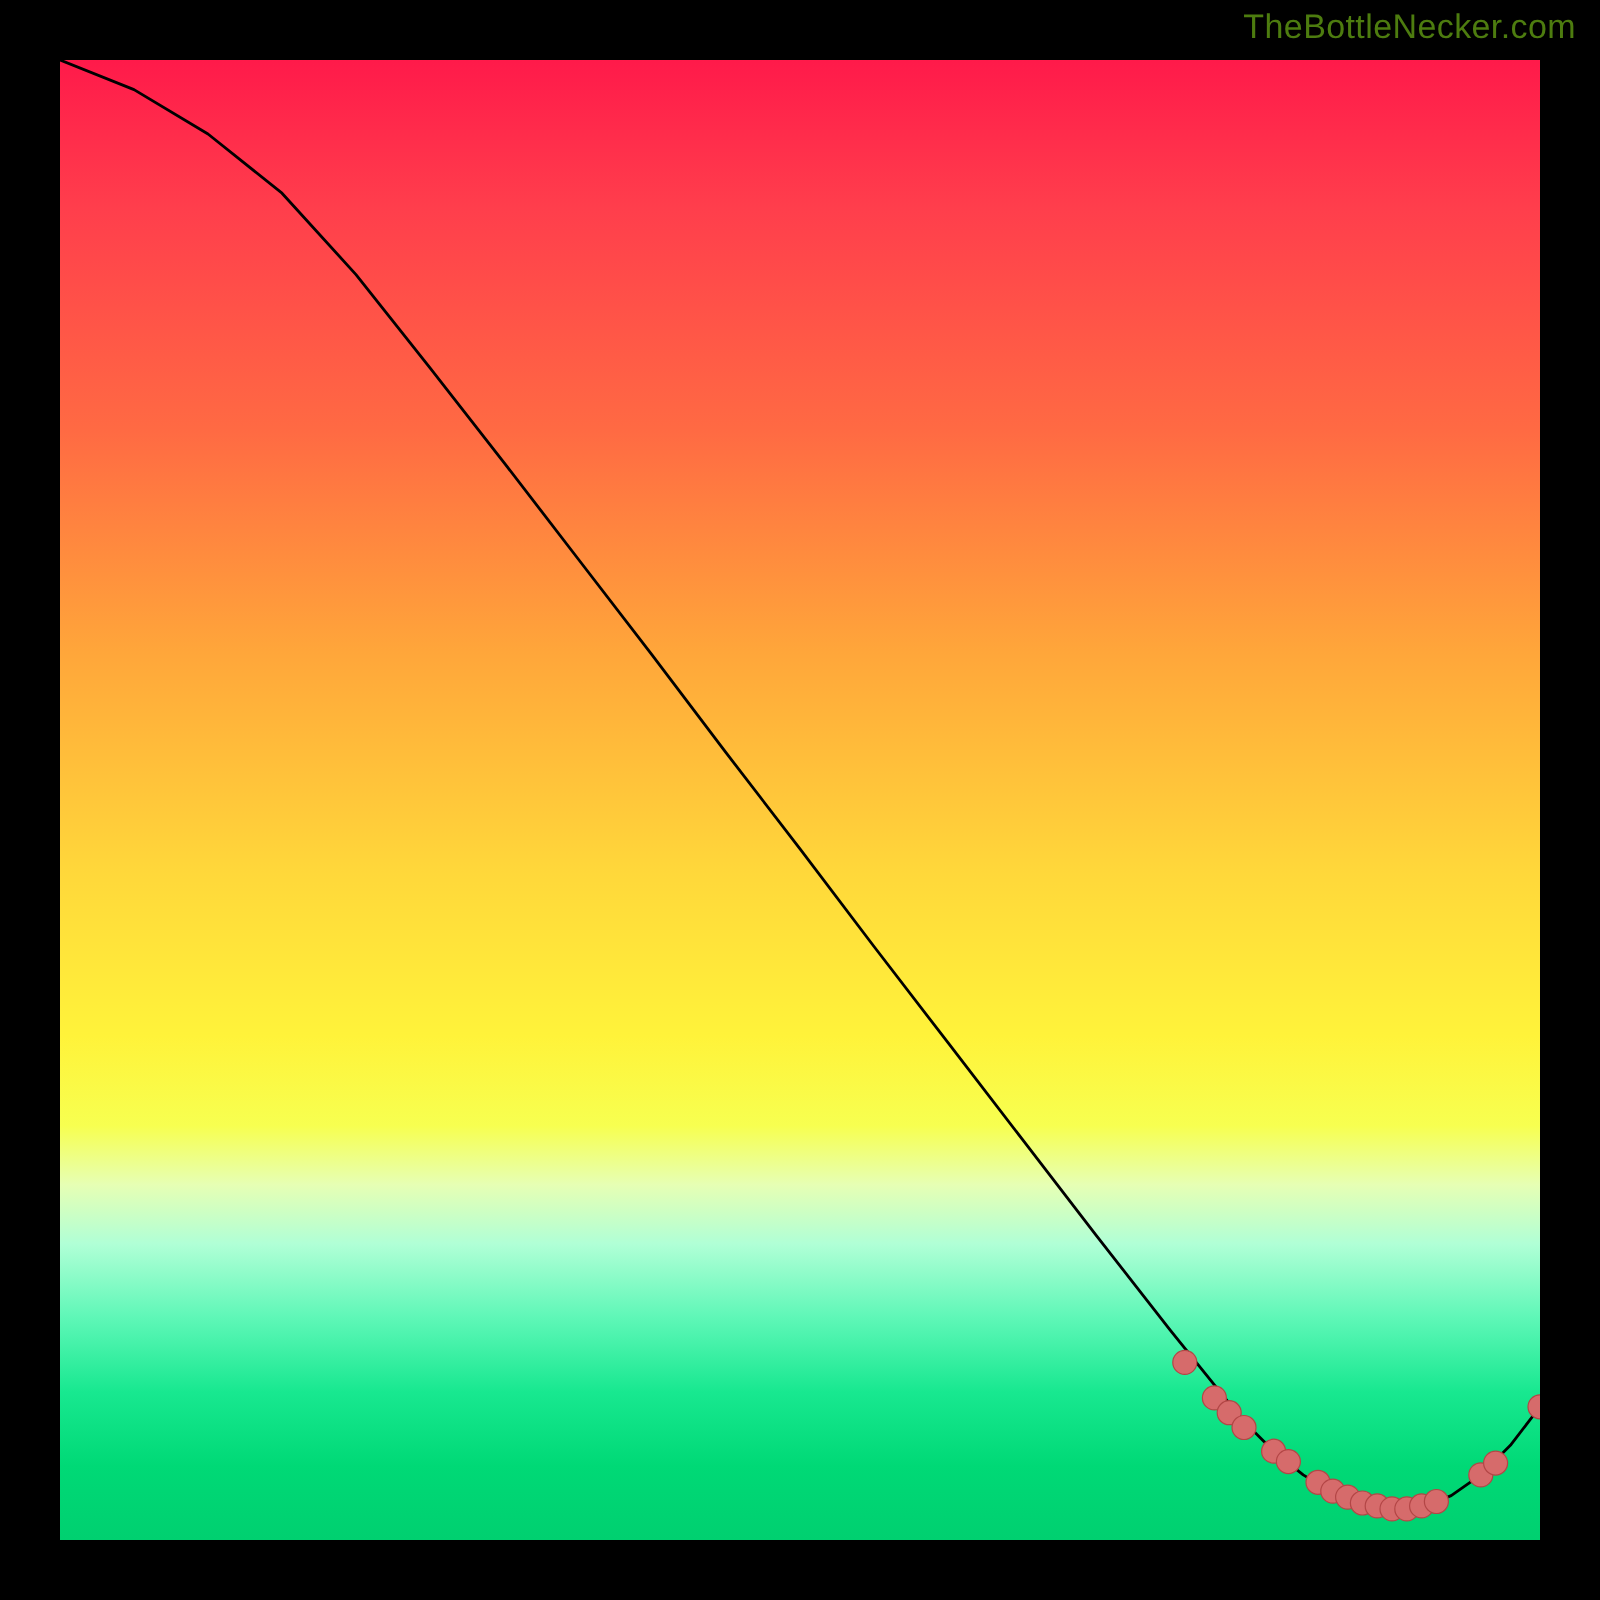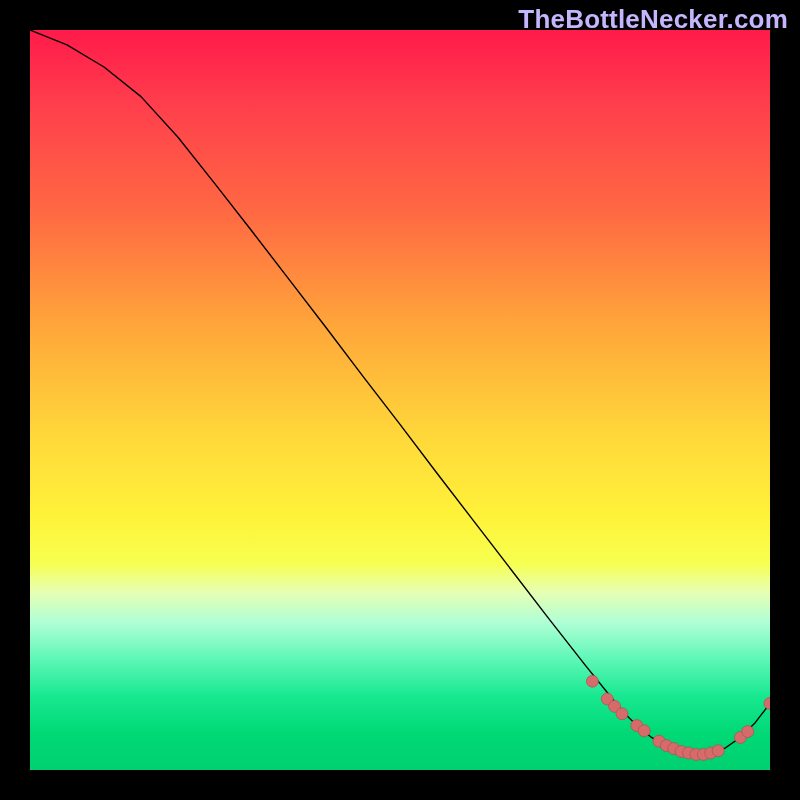--- a/index.html
+++ b/index.html
@@ -8,23 +8,23 @@
     height: 800px;
     background: #000;
     position: relative;
     font-family: Arial, Helvetica, sans-serif;
     overflow: hidden;
   }
   .watermark {
     position: absolute;
     top: 4px;
     right: 12px;
-    color: #c4b5fd;
-    font-size: 26px;
-    font-weight: 700;
+    color: #4d7c0f;
+    font-size: 17px;
+    font-weight: 400;
     letter-spacing: 0.2px;
     z-index: 50;
   }
   .plot-frame {
     position: absolute;
     left: 30px;
     top: 30px;
     width: 740px;
     height: 740px;
     background: linear-gradient(

